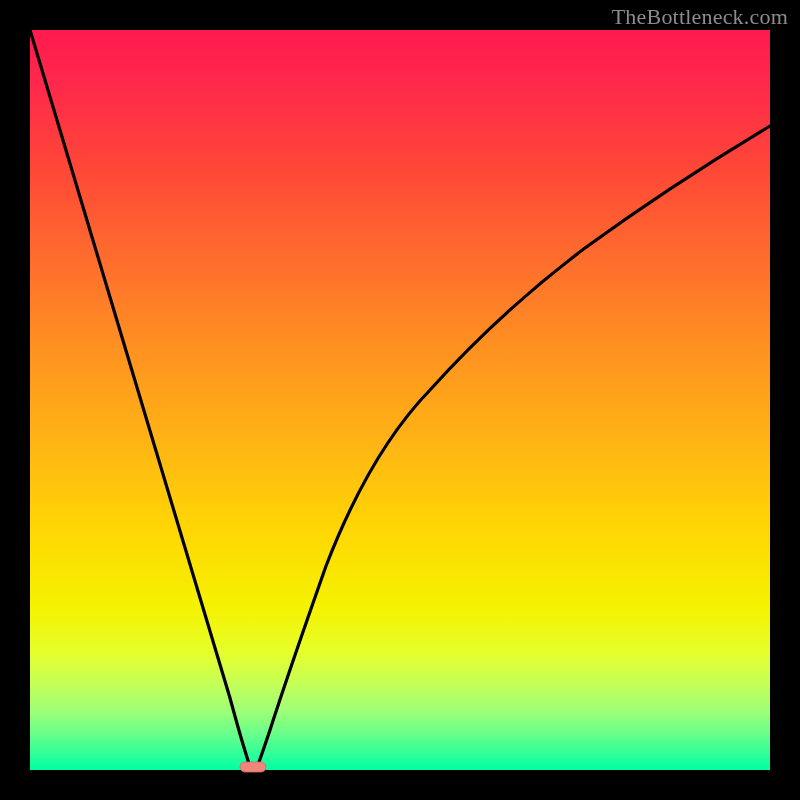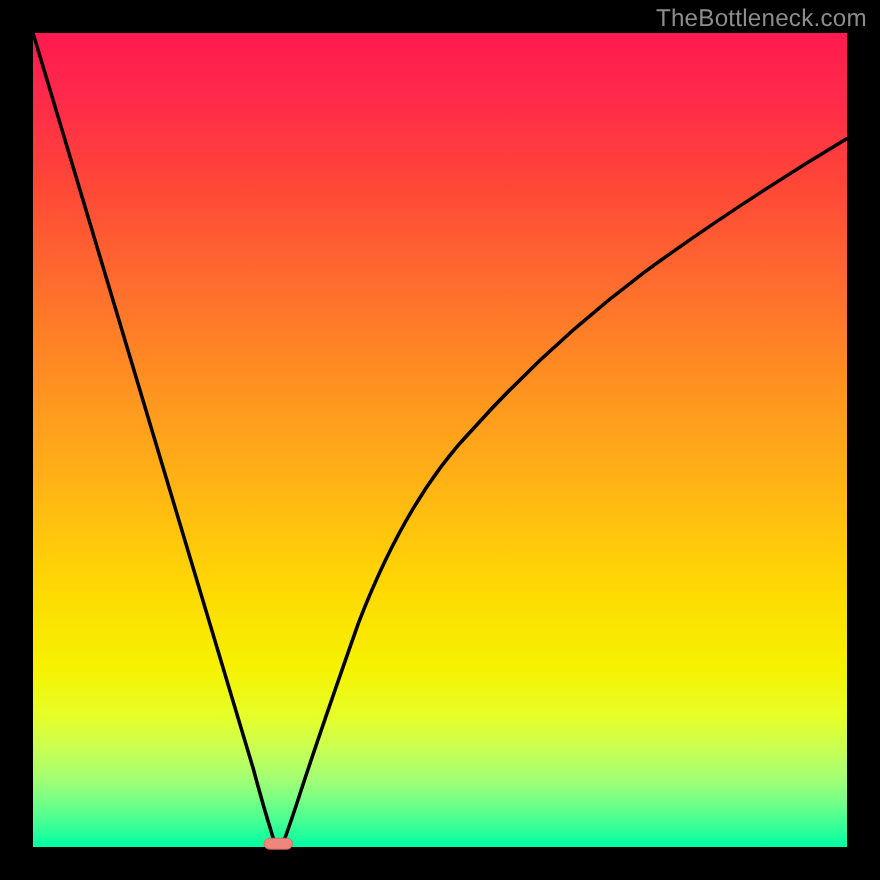--- a/index.html
+++ b/index.html
@@ -51,20 +51,21 @@
     height: 100%;
     overflow: visible;
   }
   .watermark {
     position: absolute;
     top: 4px;
     right: 12px;
     color: #8c8c8c;
     font-size: 22px;
     letter-spacing: 0.2px;
+    font-family: Liberation Serif, serif;
   }
 </style>
 </head>
 <body>
 
 <div class="watermark">TheBottleneck.com</div>
 
 <div class="frame">
 
   <div class="gradient"></div>

